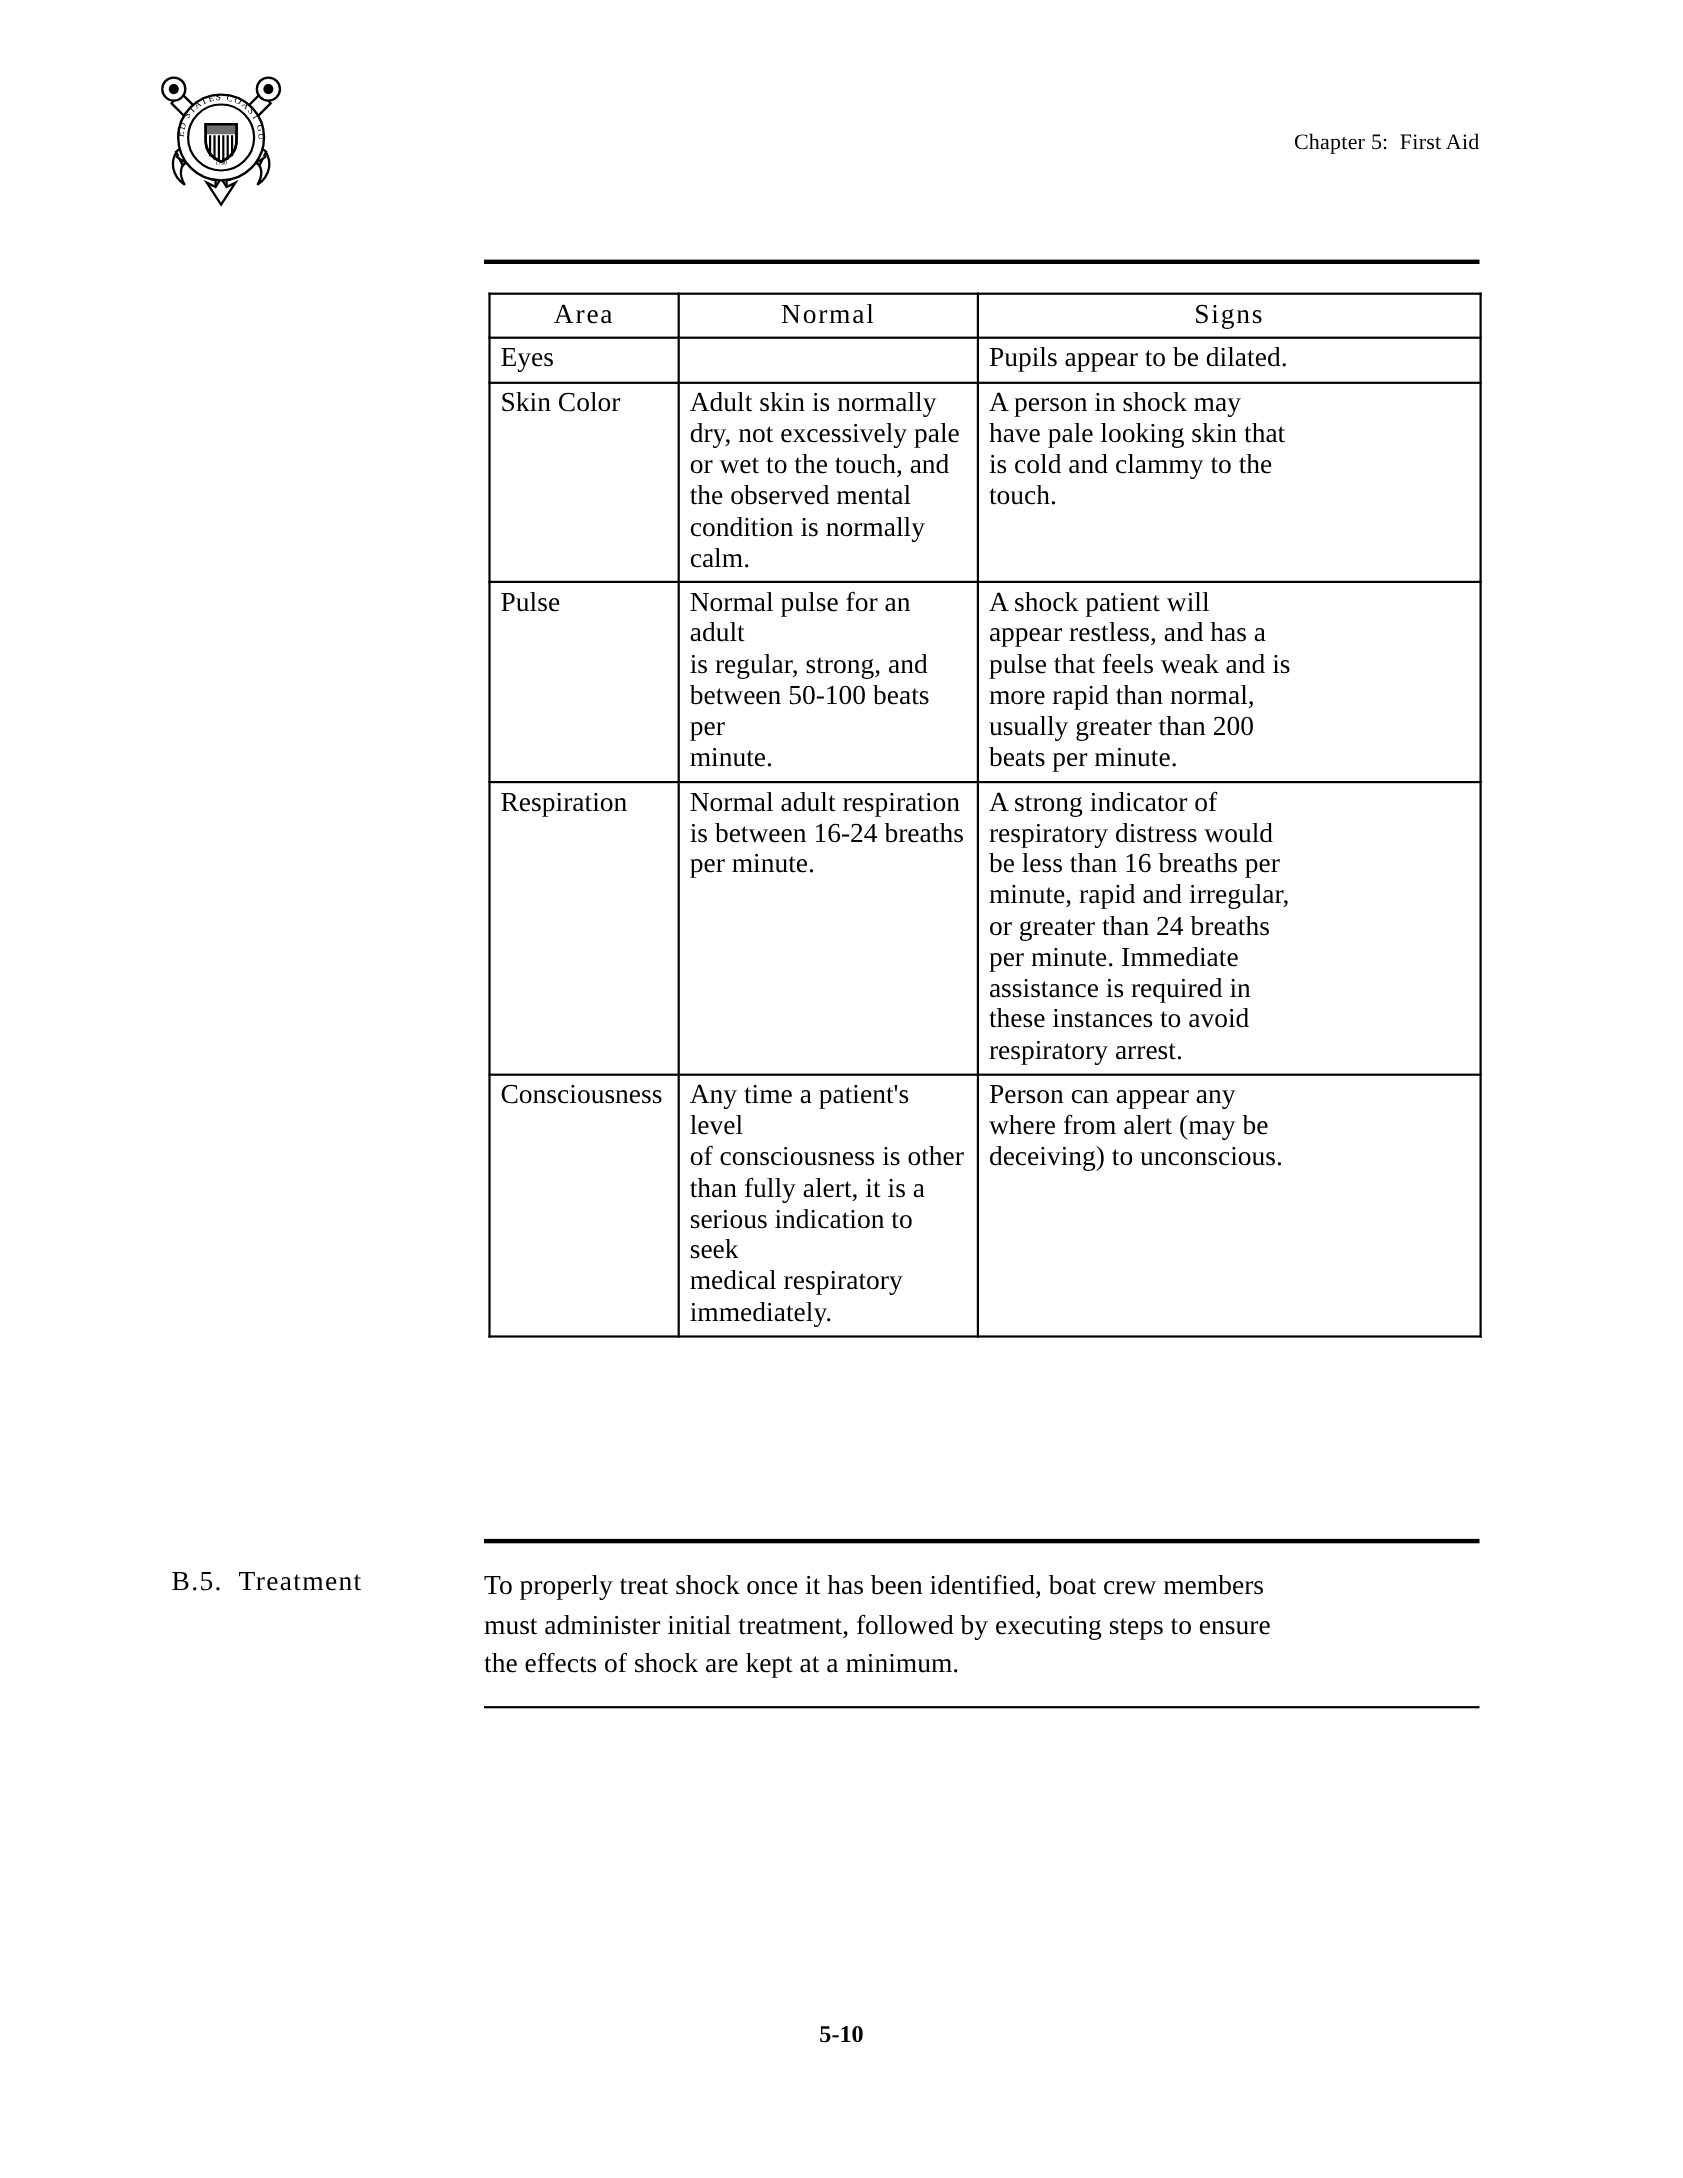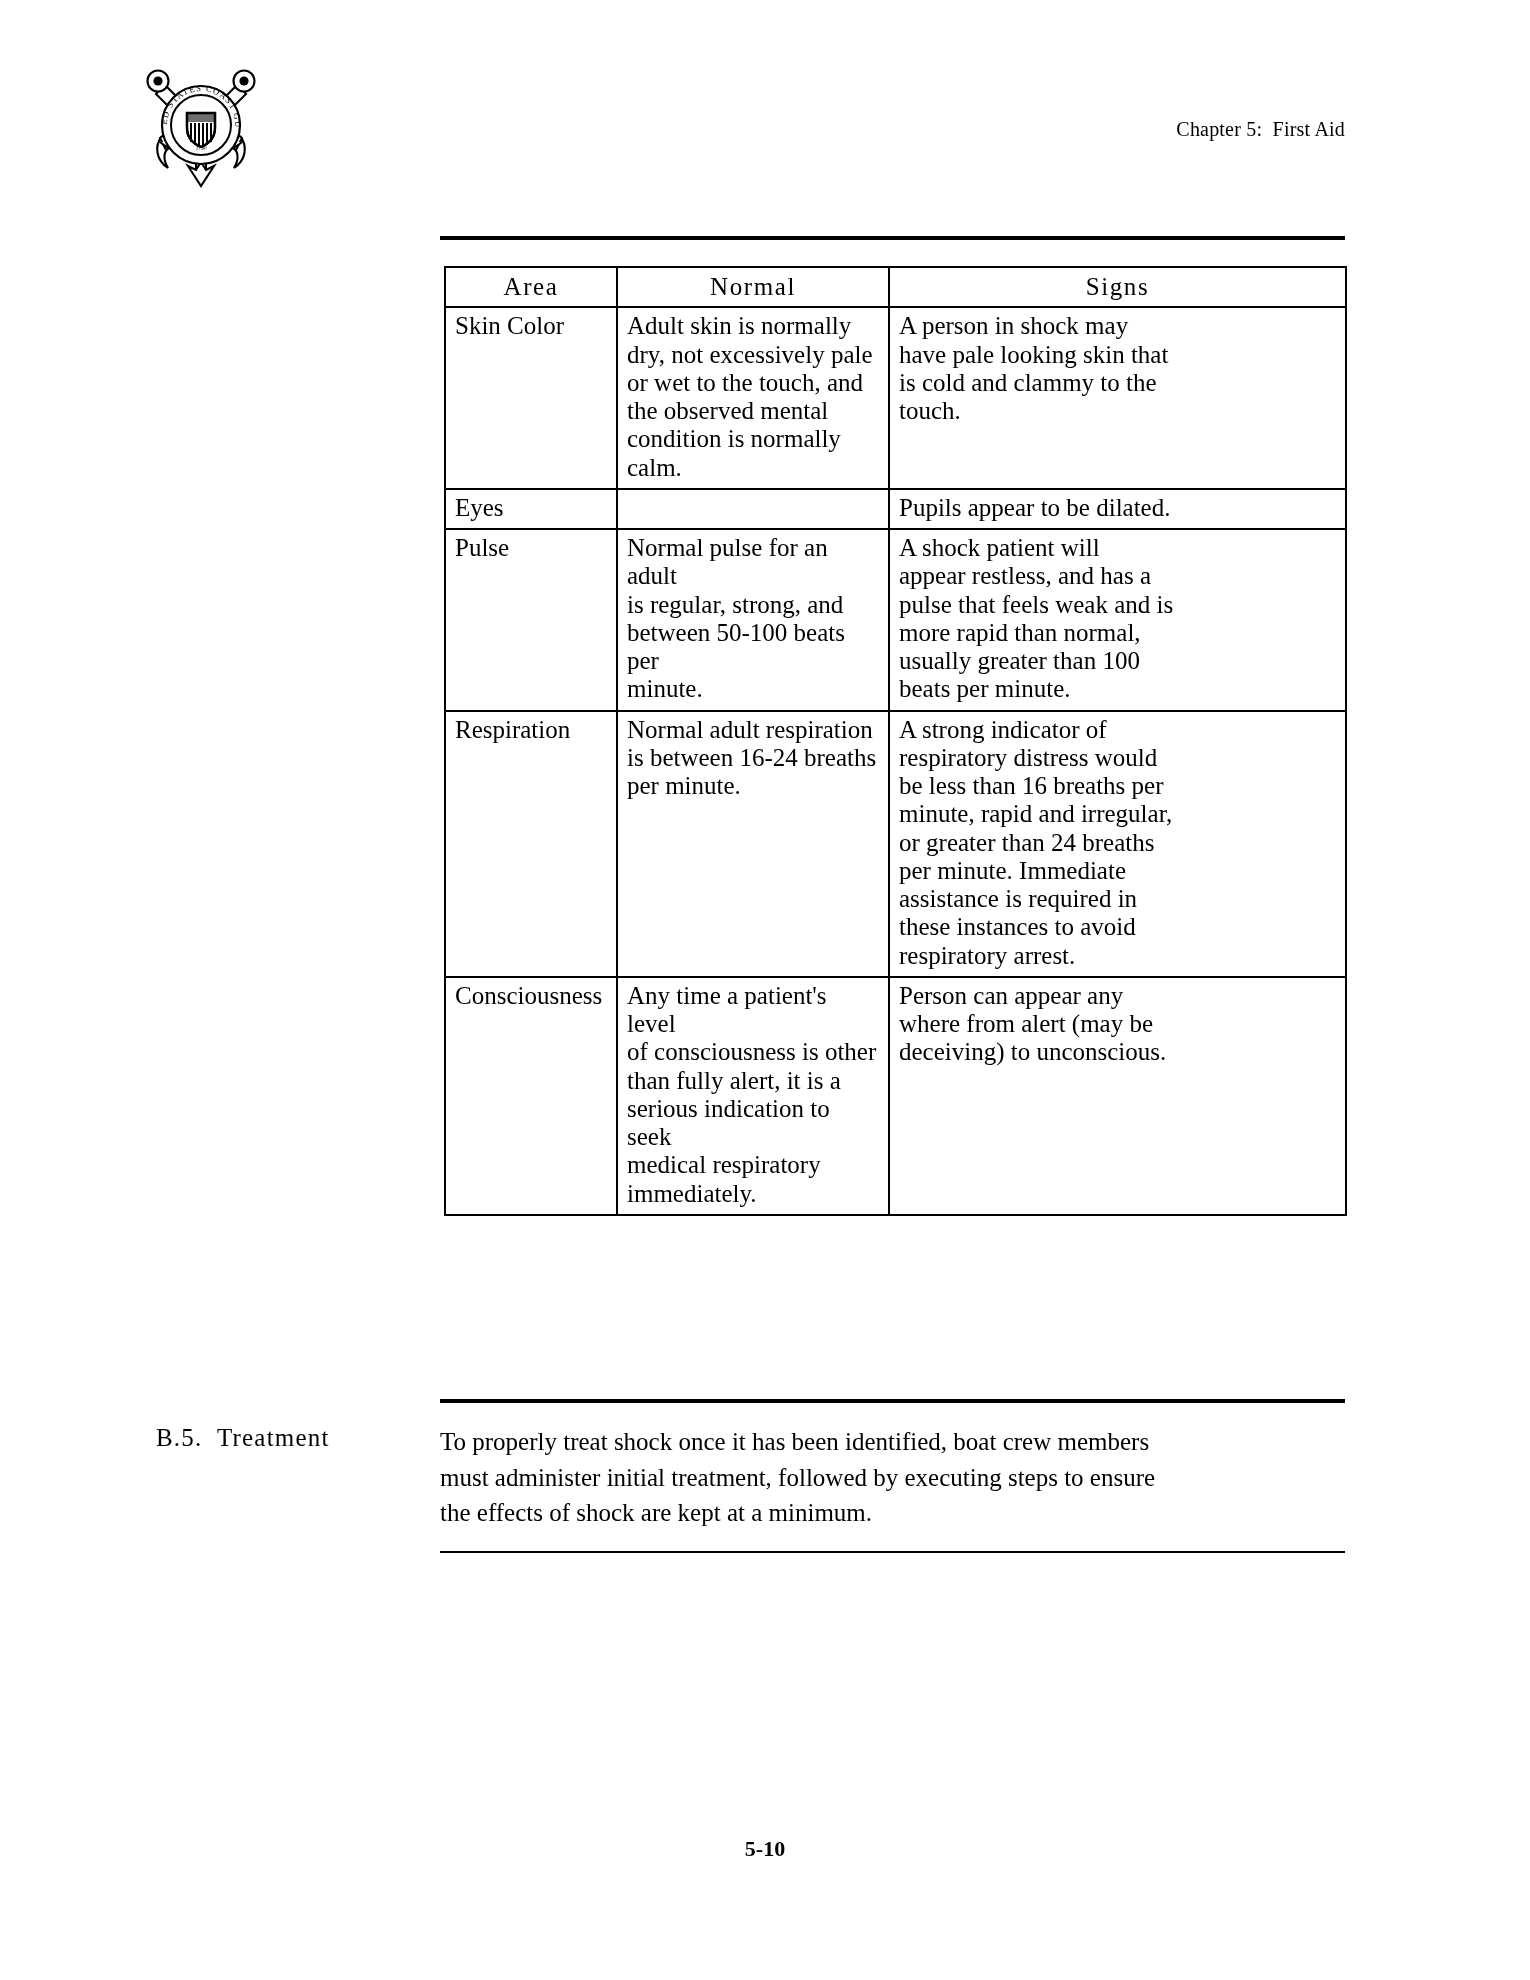--- a/index.html
+++ b/index.html
@@ -213,64 +213,64 @@
   <thead>
     <tr>
       <th>Area</th>
       <th>Normal</th>
       <th>Signs</th>
     </tr>
   </thead>
   <tbody>
     <tr>
       <td class="cell-area">
+          <span class="cell-text">Eyes</span>
+        </td>
+      <td>
+          <span class="cell-text"></span>
+        </td>
+      <td>
+          <span class="cell-text">Pupils appear to be dilated.</span>
+        </td>
+    </tr>
+    <tr>
+      <td class="cell-area">
           <span class="cell-text">Skin Color</span>
         </td>
       <td>
           <span class="cell-text">Adult skin is normally
 dry, not excessively pale
 or wet to the touch, and
 the observed mental
 condition is normally
 calm.</span>
         </td>
       <td>
           <span class="cell-text">A person in shock may
 have pale looking skin that
 is cold and clammy to the
 touch.</span>
         </td>
     </tr>
     <tr>
       <td class="cell-area">
-          <span class="cell-text">Eyes</span>
-        </td>
-      <td>
-          <span class="cell-text"></span>
-        </td>
-      <td>
-          <span class="cell-text">Pupils appear to be dilated.</span>
-        </td>
-    </tr>
-    <tr>
-      <td class="cell-area">
           <span class="cell-text">Pulse</span>
         </td>
       <td>
           <span class="cell-text">Normal pulse for an adult
 is regular, strong, and
 between 50-100 beats per
 minute.</span>
         </td>
       <td>
           <span class="cell-text">A shock patient  will
 appear restless, and has  a
 pulse that feels weak and is
 more rapid than normal,
-usually greater than 100
+usually greater than 200
 beats per minute.</span>
         </td>
     </tr>
     <tr>
       <td class="cell-area">
           <span class="cell-text">Respiration</span>
         </td>
       <td>
           <span class="cell-text">Normal adult respiration
 is between 16-24 breaths

